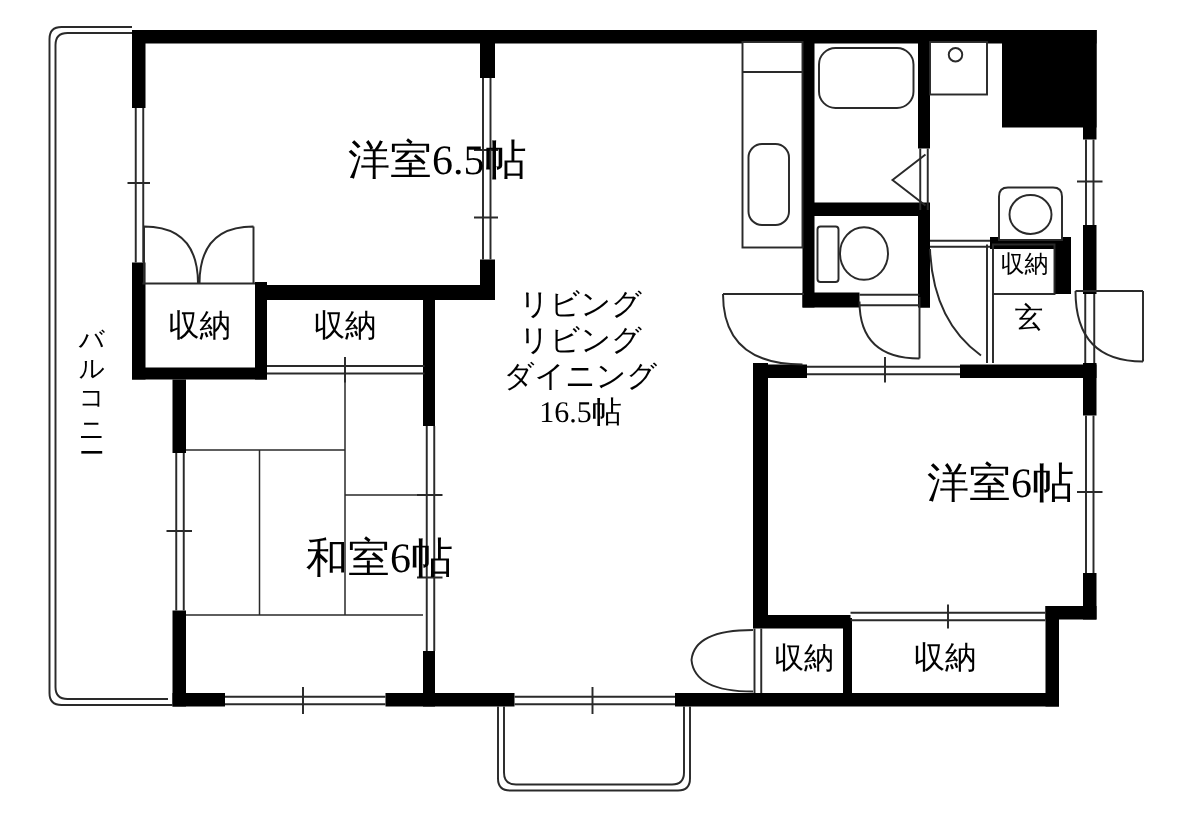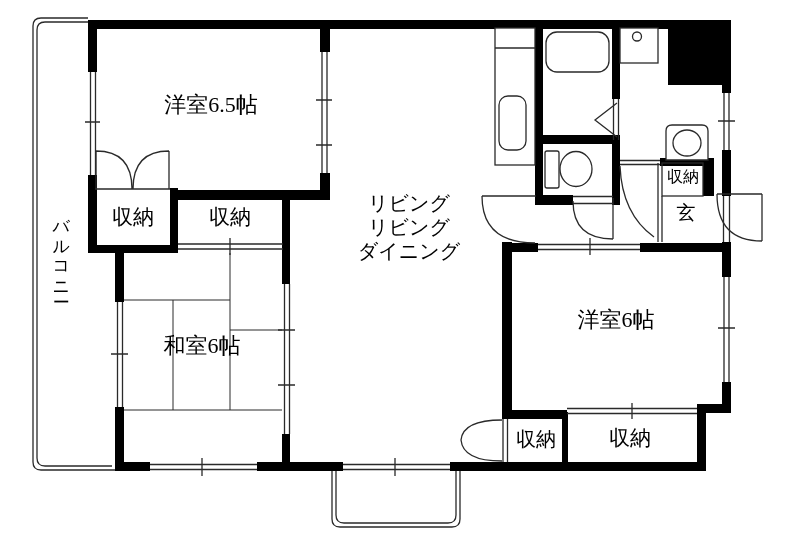--- a/index.html
+++ b/index.html
@@ -2,26 +2,26 @@
 <html><head>
 <meta charset="utf-8">
 <style>
   html,body { margin:0; padding:0; background:#ffffff; }
   .plan {
     position:relative; width:800px; height:548px; background:#ffffff;
     font-family:"Liberation Serif", serif; color:#000; overflow:hidden;
   }
   .plan svg { position:absolute; left:0; top:0; }
   .lbl { position:absolute; text-align:center; white-space:nowrap; line-height:1.1; }
-  .lbl-room    { font-size:22px; }
+  .lbl-room    { font-size:28px;text-align:right; }
   .lbl-closet  { font-size:21px; }
   .lbl-western1 { left:71px;  top:93px;  width:280px; }
-  .lbl-ldk      { left:299px; top:192px; width:220px; font-size:20px; }
+  .lbl-ldk      { left:277px; top:192px; width:220px; font-size:20px; }
   .lbl-ldk div  { height:24px; }
-  .lbl-washitsu { left:102px; top:334px; width:200px; }
+  .lbl-washitsu { left:102px; top:358px; width:200px; }
   .lbl-western2 { left:516px; top:308px; width:200px; }
   .lbl-closet-a { left:83px;  top:206px; width:100px; }
   .lbl-closet-b { left:180px; top:206px; width:100px; }
   .lbl-closet-s { left:486px; top:428px; width:100px; font-size:20px; }
   .lbl-closet-l { left:580px; top:427px; width:100px; }
   .lbl-closet-g { left:653px; top:168px; width:60px;  font-size:16px; }
   .lbl-genkan   { left:656px; top:203px; width:60px;  font-size:19px; }
   .lbl-balcony  {
     left:51px; top:186px; height:130px; font-size:17px; letter-spacing:2px;
     writing-mode:vertical-rl; text-orientation:mixed;
@@ -139,20 +139,21 @@
       <path d="M658,163 V242 M662,196 V242"></path>
     </g>
   </svg>
 
   <div class="lbl lbl-room lbl-western1">洋室6.5帖</div>
 
   <div class="lbl lbl-ldk">
     <div>リビング</div>
     <div>リビング</div>
     <div>ダイニング</div>
+    <div>16.5帖</div>
   </div>
 
   <div class="lbl lbl-room lbl-washitsu">和室6帖</div>
 
   <div class="lbl lbl-room lbl-western2">洋室6帖</div>
 
   <div class="lbl lbl-balcony">バルコニー</div>
 
   <div class="lbl lbl-closet lbl-closet-a">収納</div>
 

